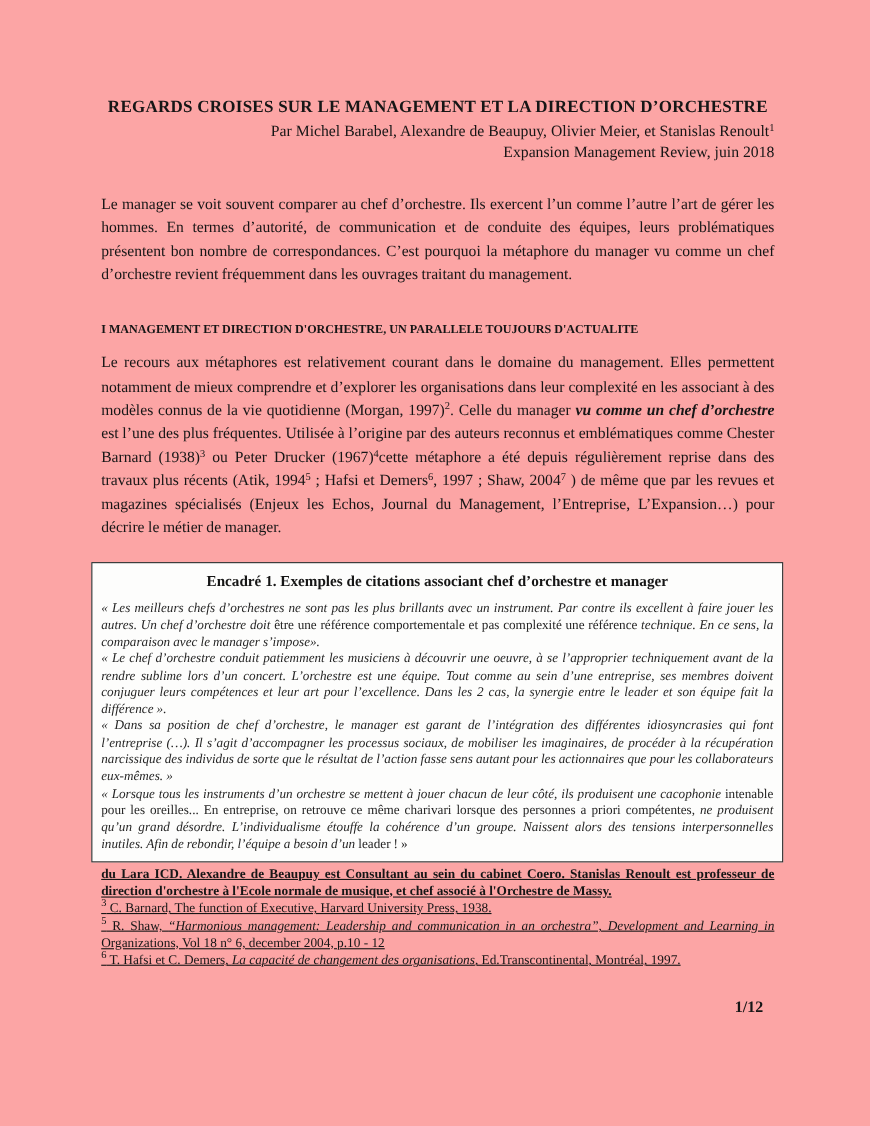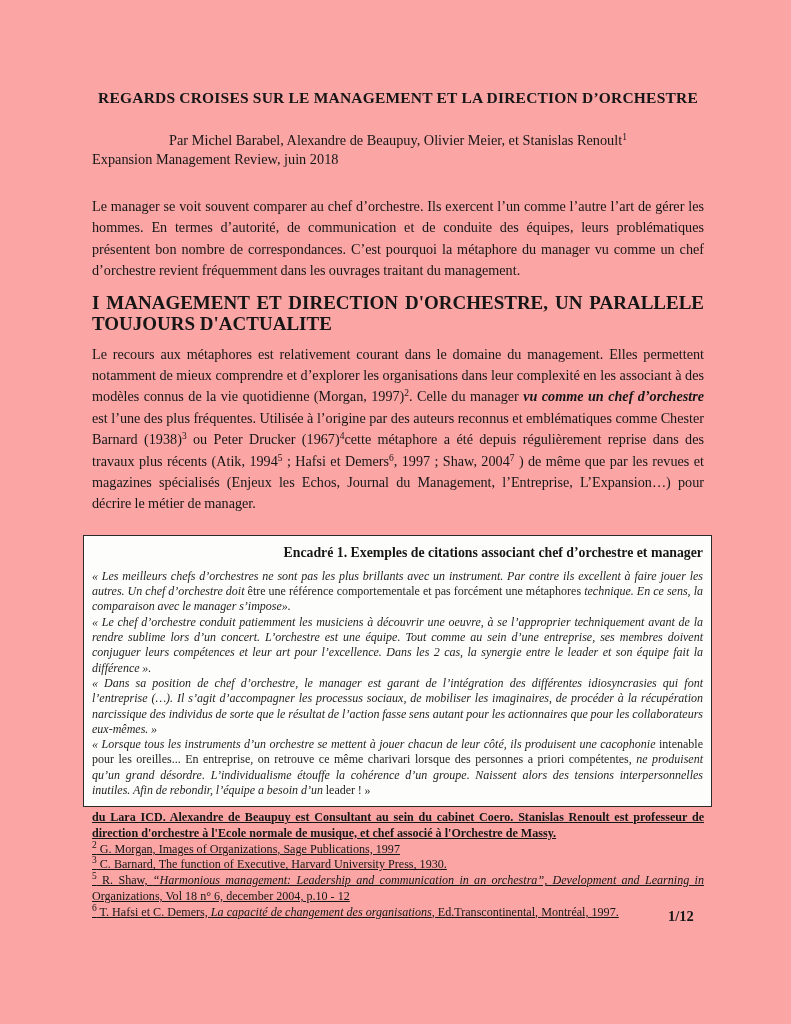--- a/index.html
+++ b/index.html
@@ -22,41 +22,41 @@
   }
   .title {
     margin: 0;
     font-size: 15.5px;
     font-weight: bold;
     text-align: center;
     letter-spacing: 0.2px;
     line-height: 19px;
   }
   .byline {
-    margin: 24px 0 0;
-    text-align: center;
+    margin: 4px 0 0;
+    text-align: right;
     font-size: 14.3px;
     line-height: 18.5px;
   }
   .journal {
     margin: 0;
-    text-align: left;
+    text-align: right;
     font-size: 14.3px;
     line-height: 18.5px;
   }
   .body {
     font-size: 14.2px;
     line-height: 21.4px;
     text-align: justify;
     word-spacing: -0.3px;
   }
   .para1 { margin: 28px 0 0; }
   .heading {
-    margin: 10px 0 0;
-    font-size: 19px;
+    margin: 28px 0 0;
+    font-size: 11px;
     font-weight: bold;
     line-height: 21.5px;
     text-align: justify;
   }
   .para2 { margin: 9px 0 0; }
   sup.fnref {
     font-size: 9.5px;
     line-height: 0;
     vertical-align: baseline;
     position: relative;
@@ -64,21 +64,21 @@
   }
   .boxed {
     margin: 20px 0 0 -9px;
     width: 629px;
     border: 1.2px solid #2b2b2b;
     padding: 6px 8px 8px;
     background: #fdfdfc;
   }
   .box-title {
     margin: 2px 0 8px;
-    text-align: right;
+    text-align: center;
     font-weight: bold;
     font-size: 13.8px;
     line-height: 17px;
   }
   .quote {
     margin: 0;
     font-size: 12px;
     line-height: 15.3px;
     text-align: justify;
     font-style: italic;
@@ -115,30 +115,29 @@
     <p class="journal">Expansion Management Review, juin 2018</p>
 
     <p class="body para1">Le manager se voit souvent comparer au chef d’orchestre. Ils exercent l’un comme l’autre l’art de gérer les hommes. En termes d’autorité, de communication et de conduite des équipes, leurs problématiques présentent bon nombre de correspondances. C’est pourquoi la métaphore du manager vu comme un chef d’orchestre revient fréquemment dans les ouvrages traitant du management.</p>
 
     <h2 class="heading">I MANAGEMENT ET DIRECTION D'ORCHESTRE, UN PARALLELE TOUJOURS D'ACTUALITE</h2>
 
     <p class="body para2"><span>Le recours aux métaphores est relativement courant dans le domaine du management. Elles permettent notamment de mieux comprendre et d’explorer les organisations dans leur complexité en les associant à des modèles connus de la vie quotidienne (Morgan, 1997)</span><sup class="fnref">2</sup><span>. Celle du manager </span><b><i>vu comme un chef d’orchestre</i></b><span> est l’une des plus fréquentes. Utilisée à l’origine par des auteurs reconnus et emblématiques comme Chester Barnard (1938)</span><sup class="fnref">3</sup><span> ou Peter Drucker (1967)</span><sup class="fnref">4</sup><span>cette métaphore a été depuis régulièrement reprise dans des travaux plus récents (Atik, 1994</span><sup class="fnref">5</sup><span> ; Hafsi et Demers</span><sup class="fnref">6</sup><span>, 1997 ; Shaw, 2004</span><sup class="fnref">7</sup><span> ) de même que par les revues et magazines spécialisés (Enjeux les Echos, Journal du Management, l’Entreprise, L’Expansion…) pour décrire le métier de manager.</span></p>
 
     <div class="boxed">
       <div class="box-title">Encadré 1. Exemples de citations associant chef d’orchestre et manager</div>
-      <p class="quote"><span>« Les meilleurs chefs d’orchestres ne sont pas les plus brillants avec un instrument. Par contre ils excellent à faire jouer les autres. Un chef d’orchestre doit </span><span class="up">être une référence comportementale et pas forcément une métaphores </span><span>technique. En ce sens, la comparaison avec le manager s’impose».</span></p>
+      <p class="quote"><span>« Les meilleurs chefs d’orchestres ne sont pas les plus brillants avec un instrument. Par contre ils excellent à faire jouer les autres. Un chef d’orchestre doit </span><span class="up">être une référence comportementale et pas complexité une référence </span><span>technique. En ce sens, la comparaison avec le manager s’impose».</span></p>
       <p class="quote"><span>« Le chef d’orchestre conduit patiemment les musiciens à découvrir une oeuvre, à se l’approprier techniquement avant de la rendre sublime lors d’un concert. L’orchestre est une équipe. Tout comme au sein d’une entreprise, ses membres doivent conjuguer leurs compétences et leur art pour l’excellence. Dans les 2 cas, la synergie entre le leader et son équipe fait la différence ».</span></p>
       <p class="quote"><span>« Dans sa position de chef d’orchestre, le manager est garant de l’intégration des différentes idiosyncrasies qui font l’entreprise (…). Il s’agit d’accompagner les processus sociaux, de mobiliser les imaginaires, de procéder à la récupération narcissique des individus de sorte que le résultat de l’action fasse sens autant pour les actionnaires que pour les collaborateurs eux-mêmes. »</span></p>
       <p class="quote"><span>« Lorsque tous les instruments d’un orchestre se mettent à jouer chacun de leur côté, ils produisent une cacophonie </span><span class="up">intenable pour les oreilles... En entreprise, on retrouve ce même charivari lorsque des personnes a priori compétentes, </span><span>ne produisent qu’un grand désordre. L’individualisme étouffe la cohérence d’un groupe. Naissent alors des tensions interpersonnelles inutiles. Afin de rebondir, l’équipe a besoin d’un </span><span class="up">leader ! »</span></p>
     </div>
 
     <div class="footnotes">
       <p class="fn fn-bold">du Lara ICD. Alexandre de Beaupuy est Consultant au sein du cabinet Coero. Stanislas Renoult est professeur de direction d'orchestre à l'Ecole normale de musique, et chef associé à l'Orchestre de Massy.</p>
-      <p class="fn"><sup class="fnref">2</sup><span> G. Morgan, Images of Organizations, Sage Publications, 1997</span></p>
-      <p class="fn"><sup class="fnref">3</sup><span> C. Barnard, The function of Executive, Harvard University Press, 1930.</span></p>
+      <p class="fn"><sup class="fnref">3</sup><span> C. Barnard, The function of Executive, Harvard University Press, 1938.</span></p>
       <p class="fn"><sup class="fnref">5</sup><span> R. Shaw, </span><i>“Harmonious management: Leadership and communication in an orchestra”, Development and Learning in</i><span> Organizations, Vol 18 n° 6, december 2004, p.10 - 12</span></p>
       <p class="fn"><sup class="fnref">6</sup><span> T. Hafsi et C. Demers, </span><i>La capacité de changement des organisations</i><span>, Ed.Transcontinental, Montréal, 1997.</span></p>
     </div>
 
   </div>
 
   <div class="pagenum">1/12</div>
 </div>
 
 </body></html>

